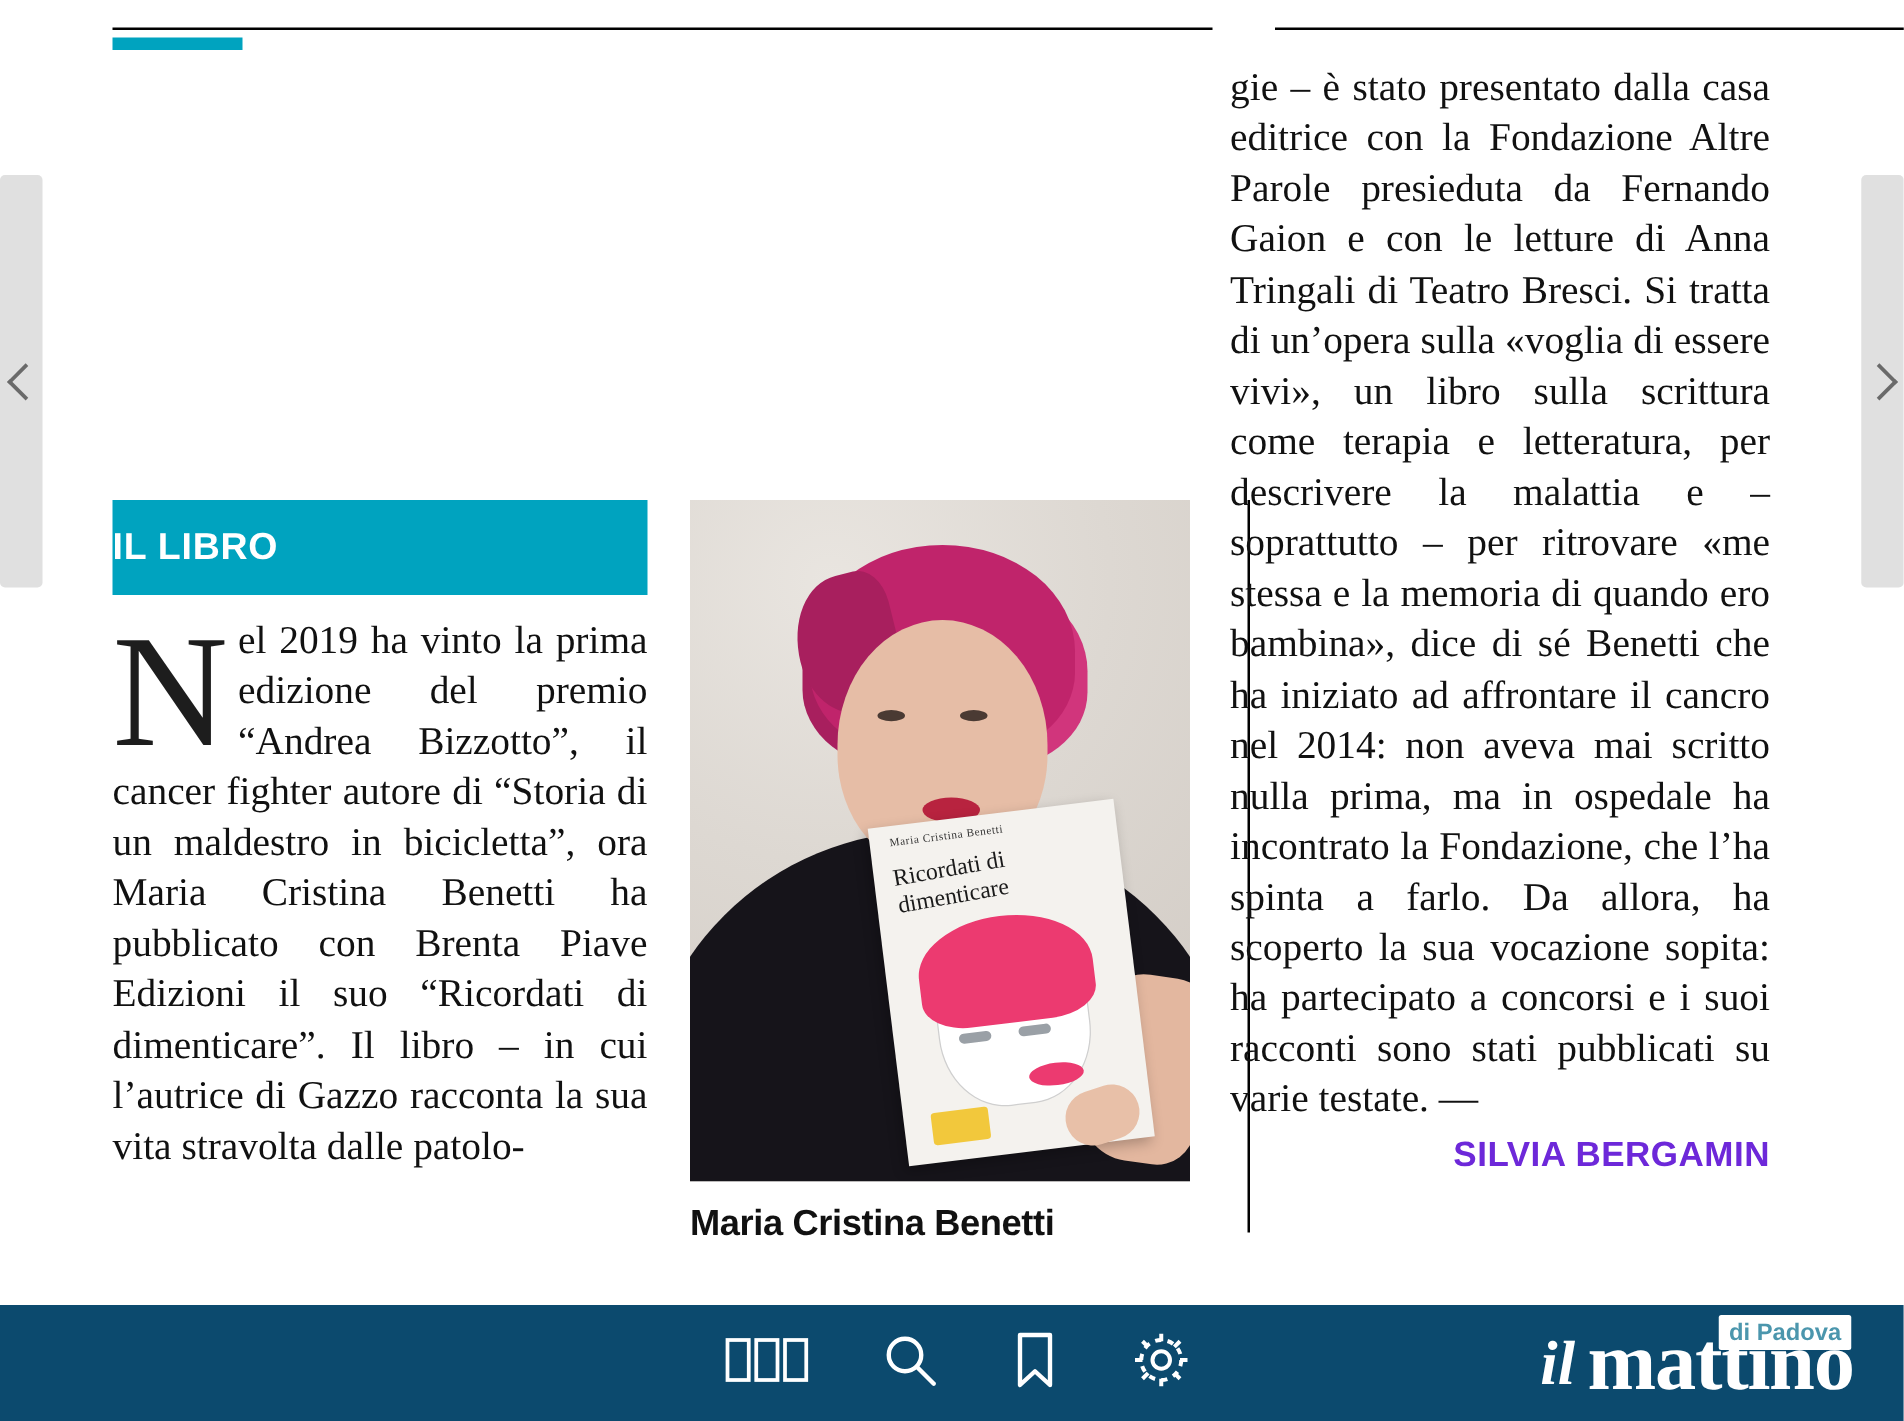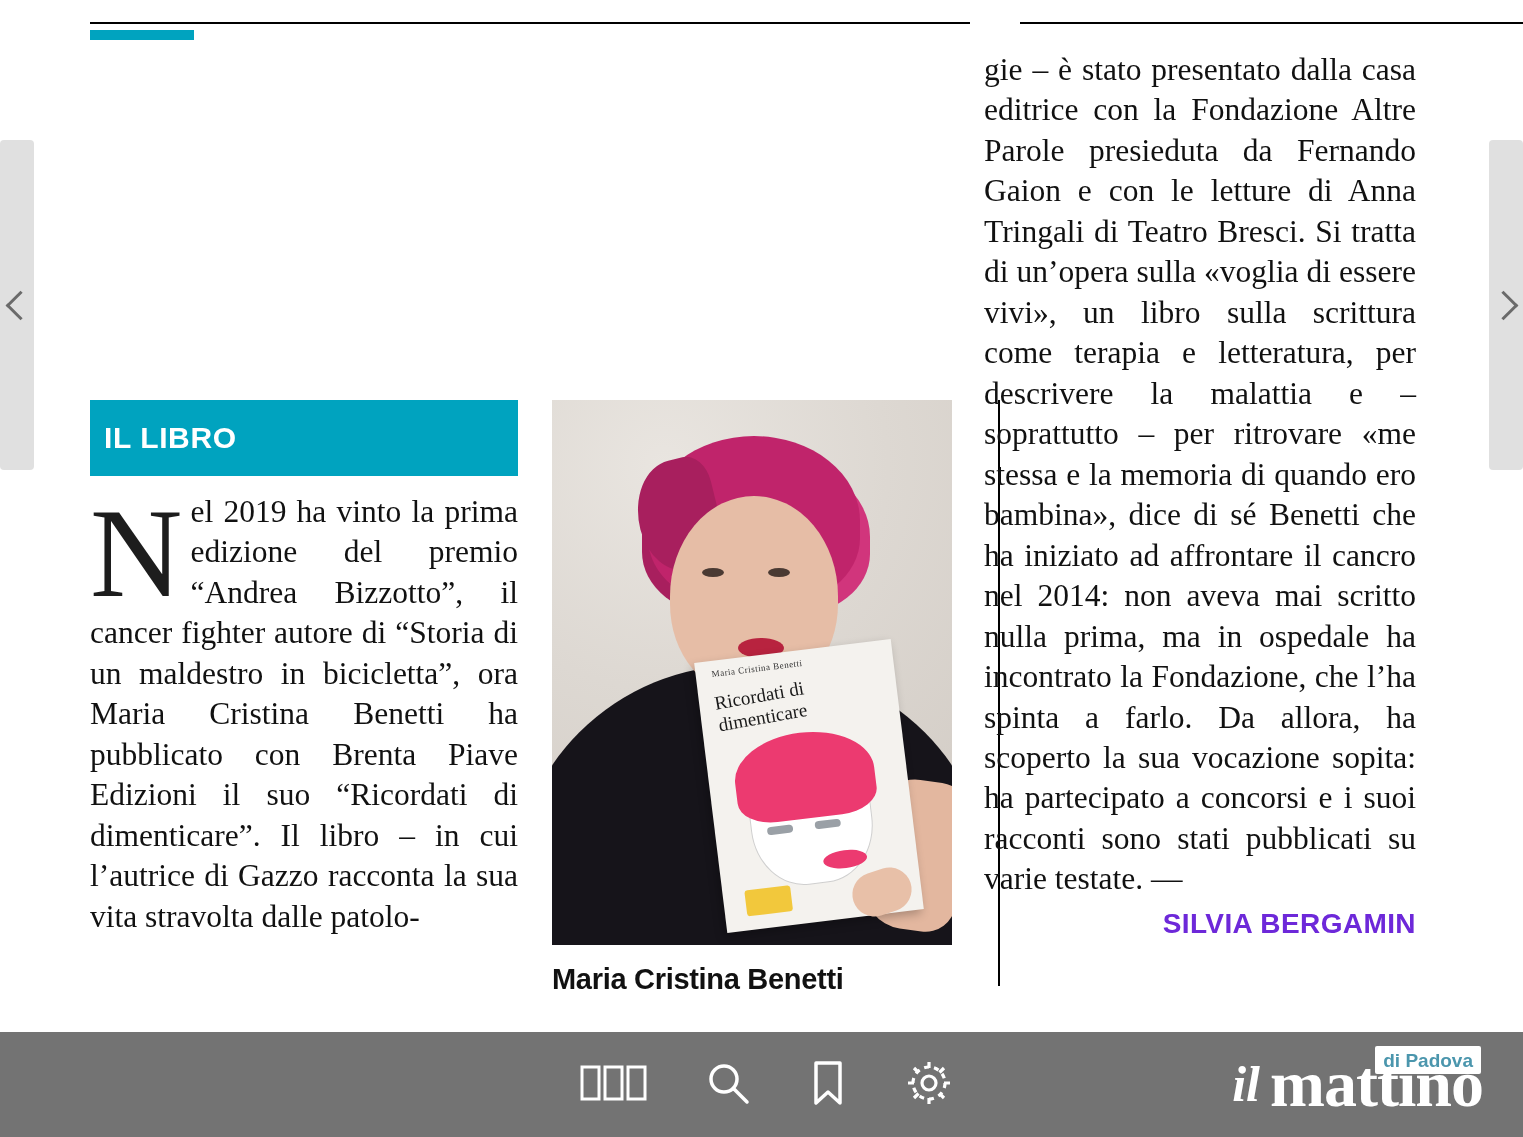--- a/index.html
+++ b/index.html
@@ -105,21 +105,20 @@
     top: 400px;
     width: 428px;
   }
   .label-box {
     width: 428px;
     height: 76px;
     background: #00a3bf;
     box-sizing: border-box;
     display: flex;
     align-items: center;
-    padding-left: 14px;
   }
   .label-box span {
     font-family: "Liberation Sans", sans-serif;
     font-weight: bold;
     font-size: 30px;
     color: #ffffff;
     letter-spacing: 0.6px;
   }
   .body-left {
     margin-top: 16px;
@@ -346,22 +345,22 @@
     letter-spacing: 0.4px;
     color: #6d28d9;
   }
 
   
   #toolbar {
     position: absolute;
     left: 0;
     bottom: 0;
     width: 1523px;
-    height: 105px;
-    background: #737373;
+    height: 93px;
+    background: #0c4a6e;
     display: flex;
     align-items: center;
   }
   .tools {
     position: absolute;
     left: 580px;
     display: flex;
     align-items: center;
     gap: 56px;
   }

